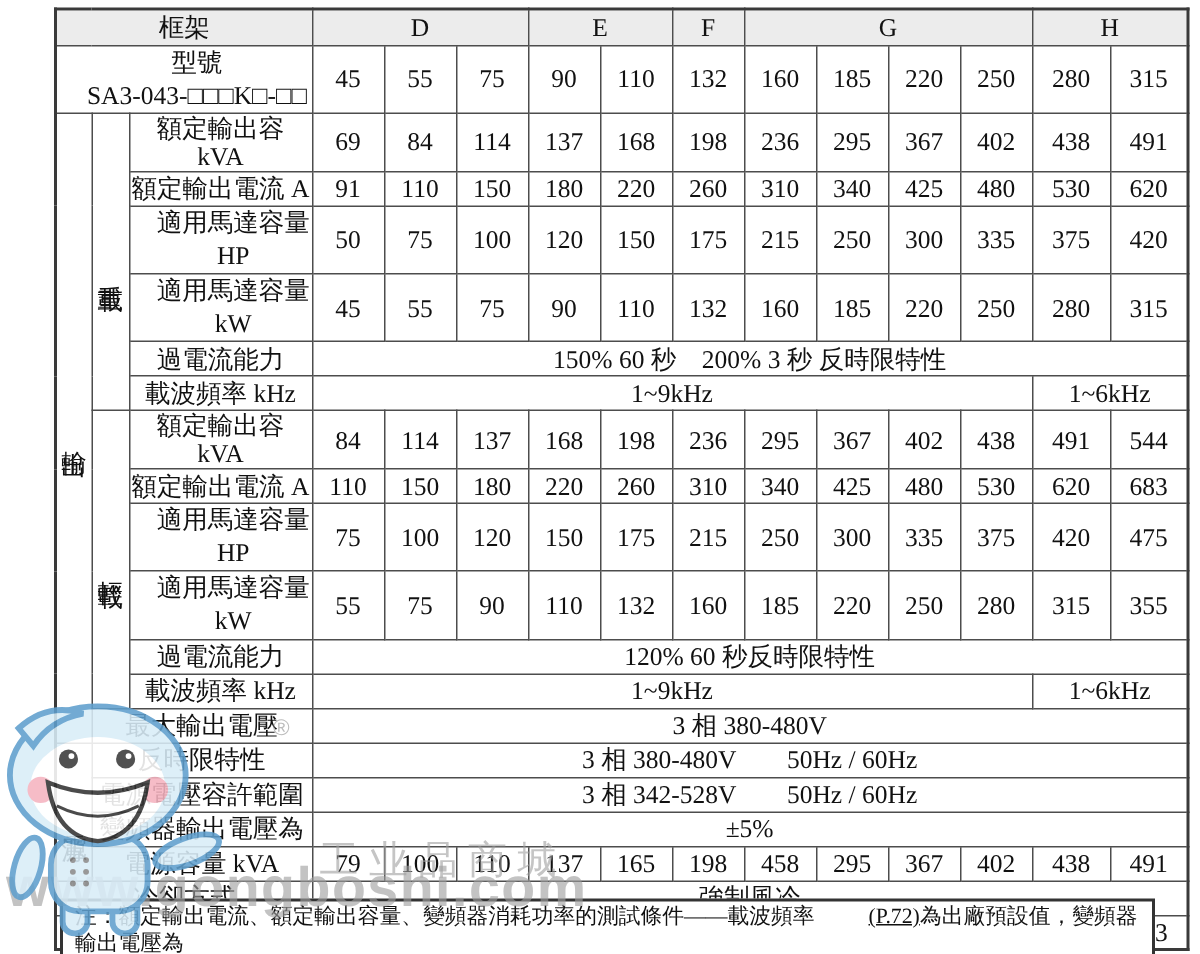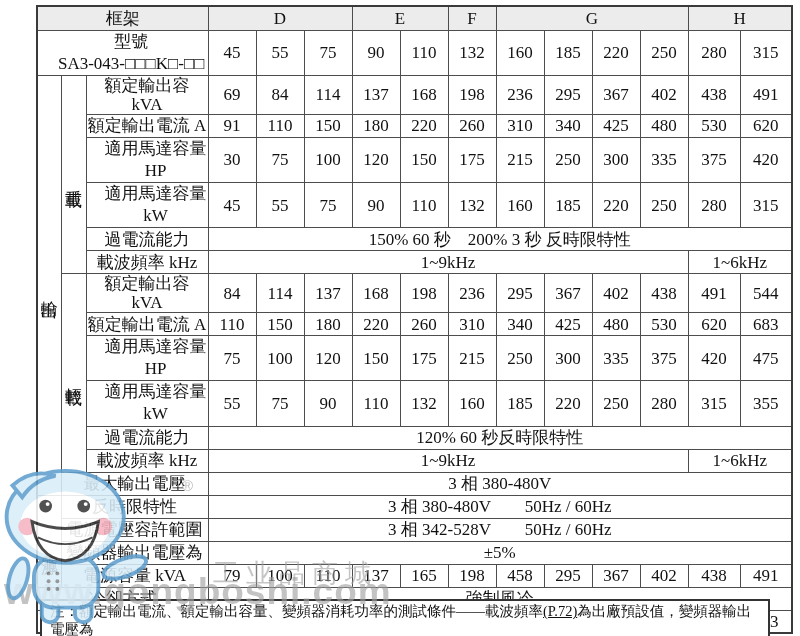--- a/index.html
+++ b/index.html
@@ -30,21 +30,21 @@
   tr.r-s{height:23px;} tr.r-d{height:45px;margin-left:43px;}
   td.hdr{background:var(--header_bg); font-size:18px;margin-left:46px;}
   td.lbl{font-size:16.5px;}
   td.lbl2 div{line-height:1.3;padding-left:17px;}
   .vert-text{writing-mode:vertical-rl; text-orientation:upright; font-size:17px; letter-spacing:2px;}
   .note{
     position:absolute; left:40px; top:599px; width:730px;
     border:2px solid #333; background:#fff;
     font-size:14.5px; line-height:1.22; padding:2px 6px 3px 8px;
   }
-  .plink{text-decoration:underline;}
+  .plink{text-decoration:underline;margin-left:36px;}
   .wm-url{
     position:absolute; left:4px; top:571px; z-index:6;
     font-family:"Liberation Sans",sans-serif; font-size:37px;
     color:var(--watermark_gray); opacity:.62; letter-spacing:1px;
     pointer-events:none; white-space:nowrap;font-weight:bold;
   }
   .wm-shop{
     position:absolute; left:213px; top:556px; z-index:6;
     font-family:"Liberation Sans",sans-serif; font-size:26px; letter-spacing:7px;
     color:var(--watermark_gray); opacity:.6; pointer-events:none; white-space:nowrap;
@@ -139,21 +139,21 @@
         <td class="num">425</td>
         <td class="num">480</td>
         <td class="num">530</td>
         <td class="num">620</td>
       </tr>
   <tr class="r-d">
     <td class="lbl lbl2">
       <div>適用馬達容量</div>
       <div>HP</div>
     </td>
-  <td class="num">30</td>
+  <td class="num">50</td>
         <td class="num">75</td>
         <td class="num">100</td>
         <td class="num">120</td>
         <td class="num">150</td>
         <td class="num">175</td>
         <td class="num">215</td>
         <td class="num">250</td>
         <td class="num">300</td>
         <td class="num">335</td>
         <td class="num">375</td>

